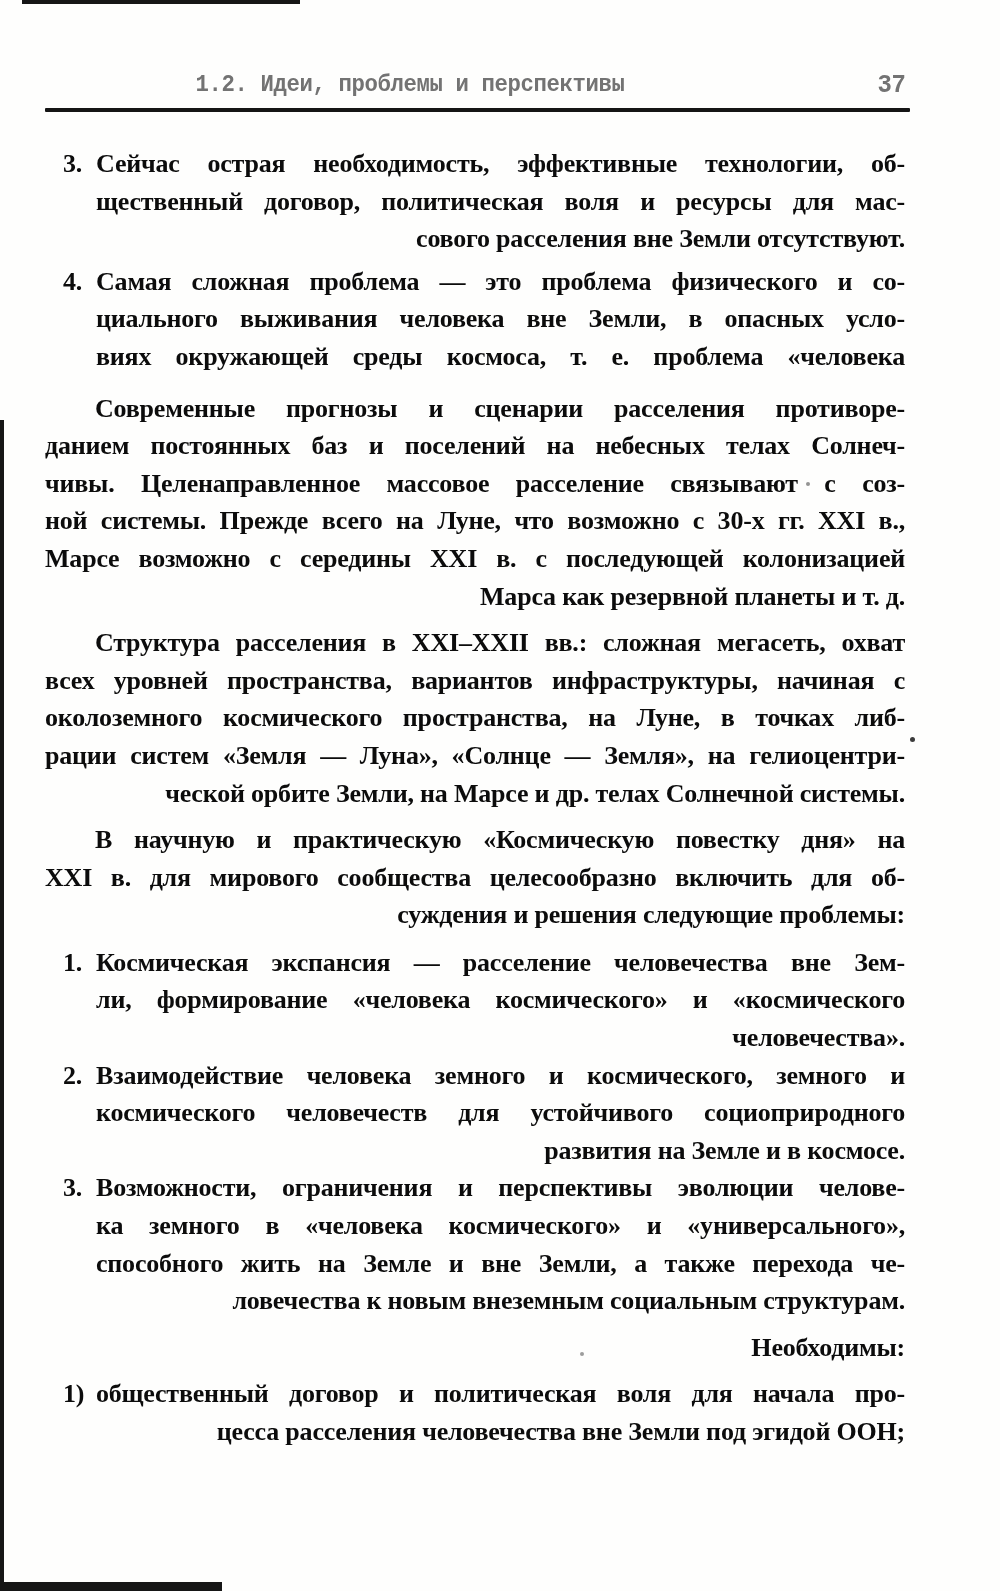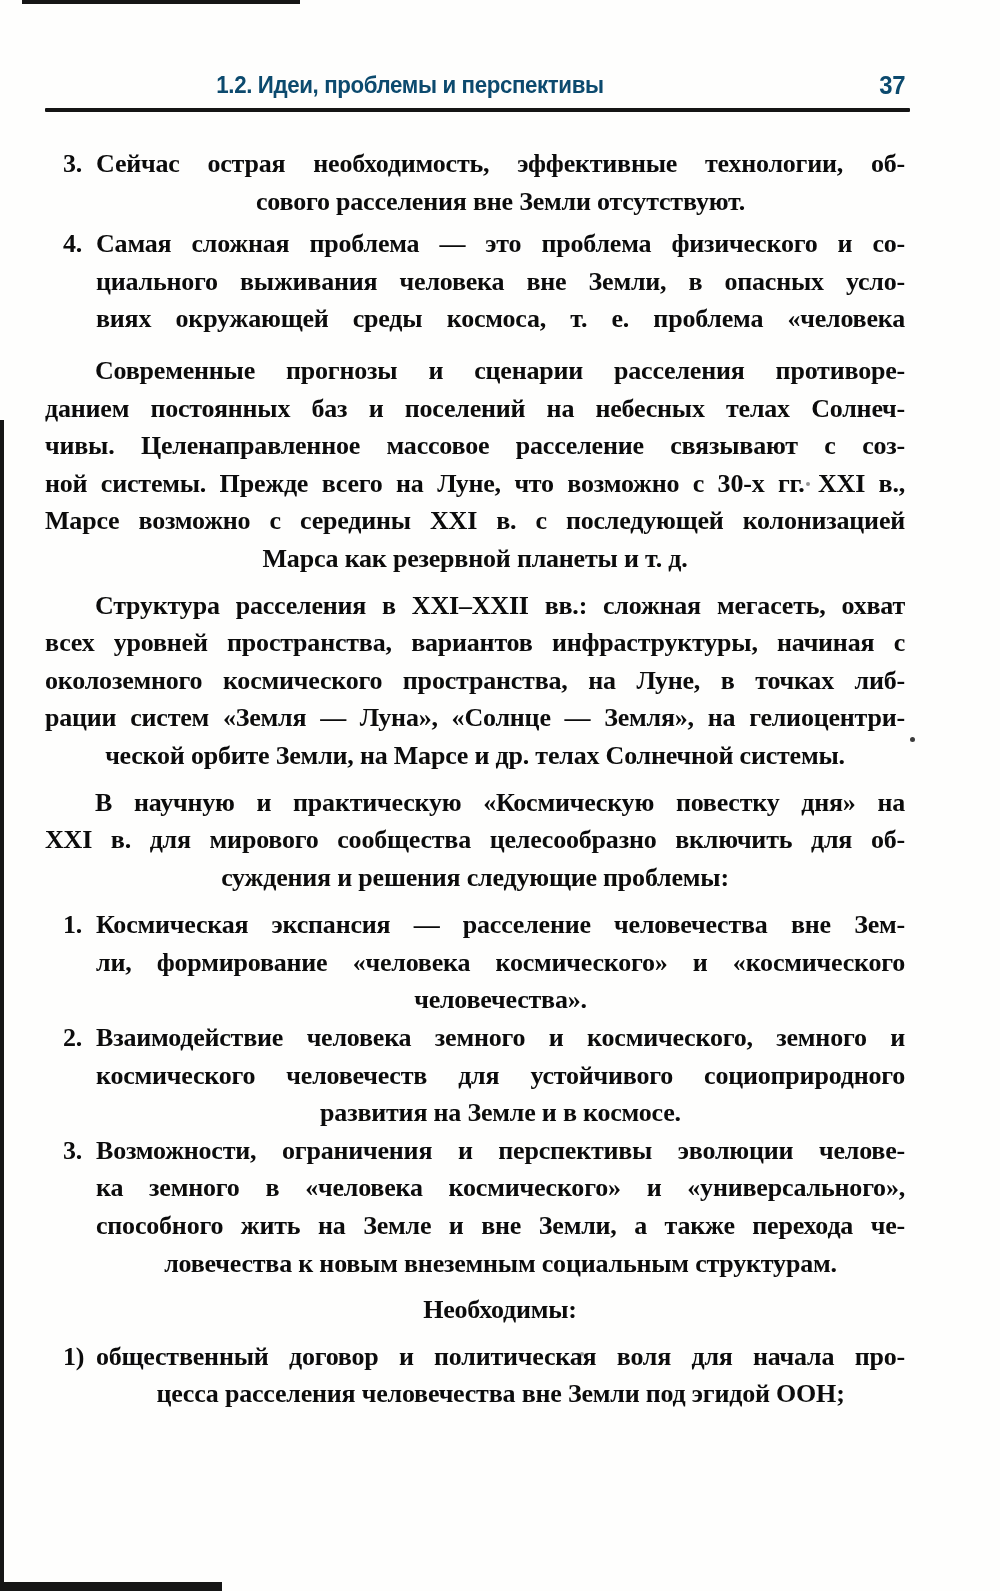--- a/index.html
+++ b/index.html
@@ -12,23 +12,23 @@
     color:#0c0c0c;
   }
   
   .edge{position:absolute;background:#161616;}
   .edge-top{top:0;left:22px;width:278px;height:4px;}
   .edge-left{top:420px;left:0;width:4px;height:1171px;}
   .edge-bottom{bottom:0;left:0;width:222px;height:9px;}
   
   .running-head{
     position:absolute;top:72px;left:45px;width:860px;height:34px;
-    font-family:Liberation Sans, sans-serif;
+    font-family:Liberation Mono, monospace;
     font-weight:700;font-size:23px;letter-spacing:-0.4px;
-    color:#0c4a6e;
+    color:#737373;
   }
   .head-title{
     position:absolute;left:0;right:130px;text-align:center;top:0;
     transform:scaleX(0.97);
   }
   .head-page{
     position:absolute;right:0;top:-2px;font-size:26px;
     transform:scaleX(0.92);transform-origin:right center;
   }
   .head-rule{
@@ -37,21 +37,21 @@
   }
   
   .text-col{
     position:absolute;top:145px;left:45px;width:860px;
     font-size:26px;font-weight:700;line-height:37.6px;
     letter-spacing:-0.2px;
   }
   .block{position:relative;}
   .block.list{padding-left:51px;}
   .marker{position:absolute;left:18px;top:0;}
-  .line{text-align:center;}
+  .line{text-align:right;}
   .line.j{text-align:justify;text-align-last:justify;}
   .line.ind{text-indent:50px;margin-top:9px;}
   .sp-2{margin-top:2px;}
   .sp-5{margin-top:5px;}
   .sp-9{margin-top:9px;}
   .sp-10{margin-top:10px;}
   .sp-14{margin-top:14px;}
   
   .speck{position:absolute;background:#3c3c3c;border-radius:50%;}
   .speck-1{width:5px;height:5px;left:910px;top:737px;}
@@ -70,20 +70,21 @@
   <div class="running-head">
     <div class="head-title">1.2. Идеи, проблемы и перспективы</div>
     <div class="head-page">37</div>
   </div>
   <div class="head-rule"></div>
 
   <div class="text-col">
       <div class="block list">
         <span class="marker">3.</span>
         <div class="line j">Сейчас острая необходимость, эффективные технологии, об-</div>
+        <div class="line j">щественный договор, политическая воля и ресурсы для мас-</div>
         <div class="line">сового расселения вне Земли отсутствуют.</div>
       </div>
       <div class="block list sp-5">
         <span class="marker">4.</span>
         <div class="line j">Самая сложная проблема — это проблема физического и со-</div>
         <div class="line j">циального выживания человека вне Земли, в опасных усло-</div>
         <div class="line j">виях окружающей среды космоса, т. е. проблема «человека</div>
       </div>
       <div class="block para sp-14">
         <div class="line j ind">Современные прогнозы и сценарии расселения противоре-</div>

